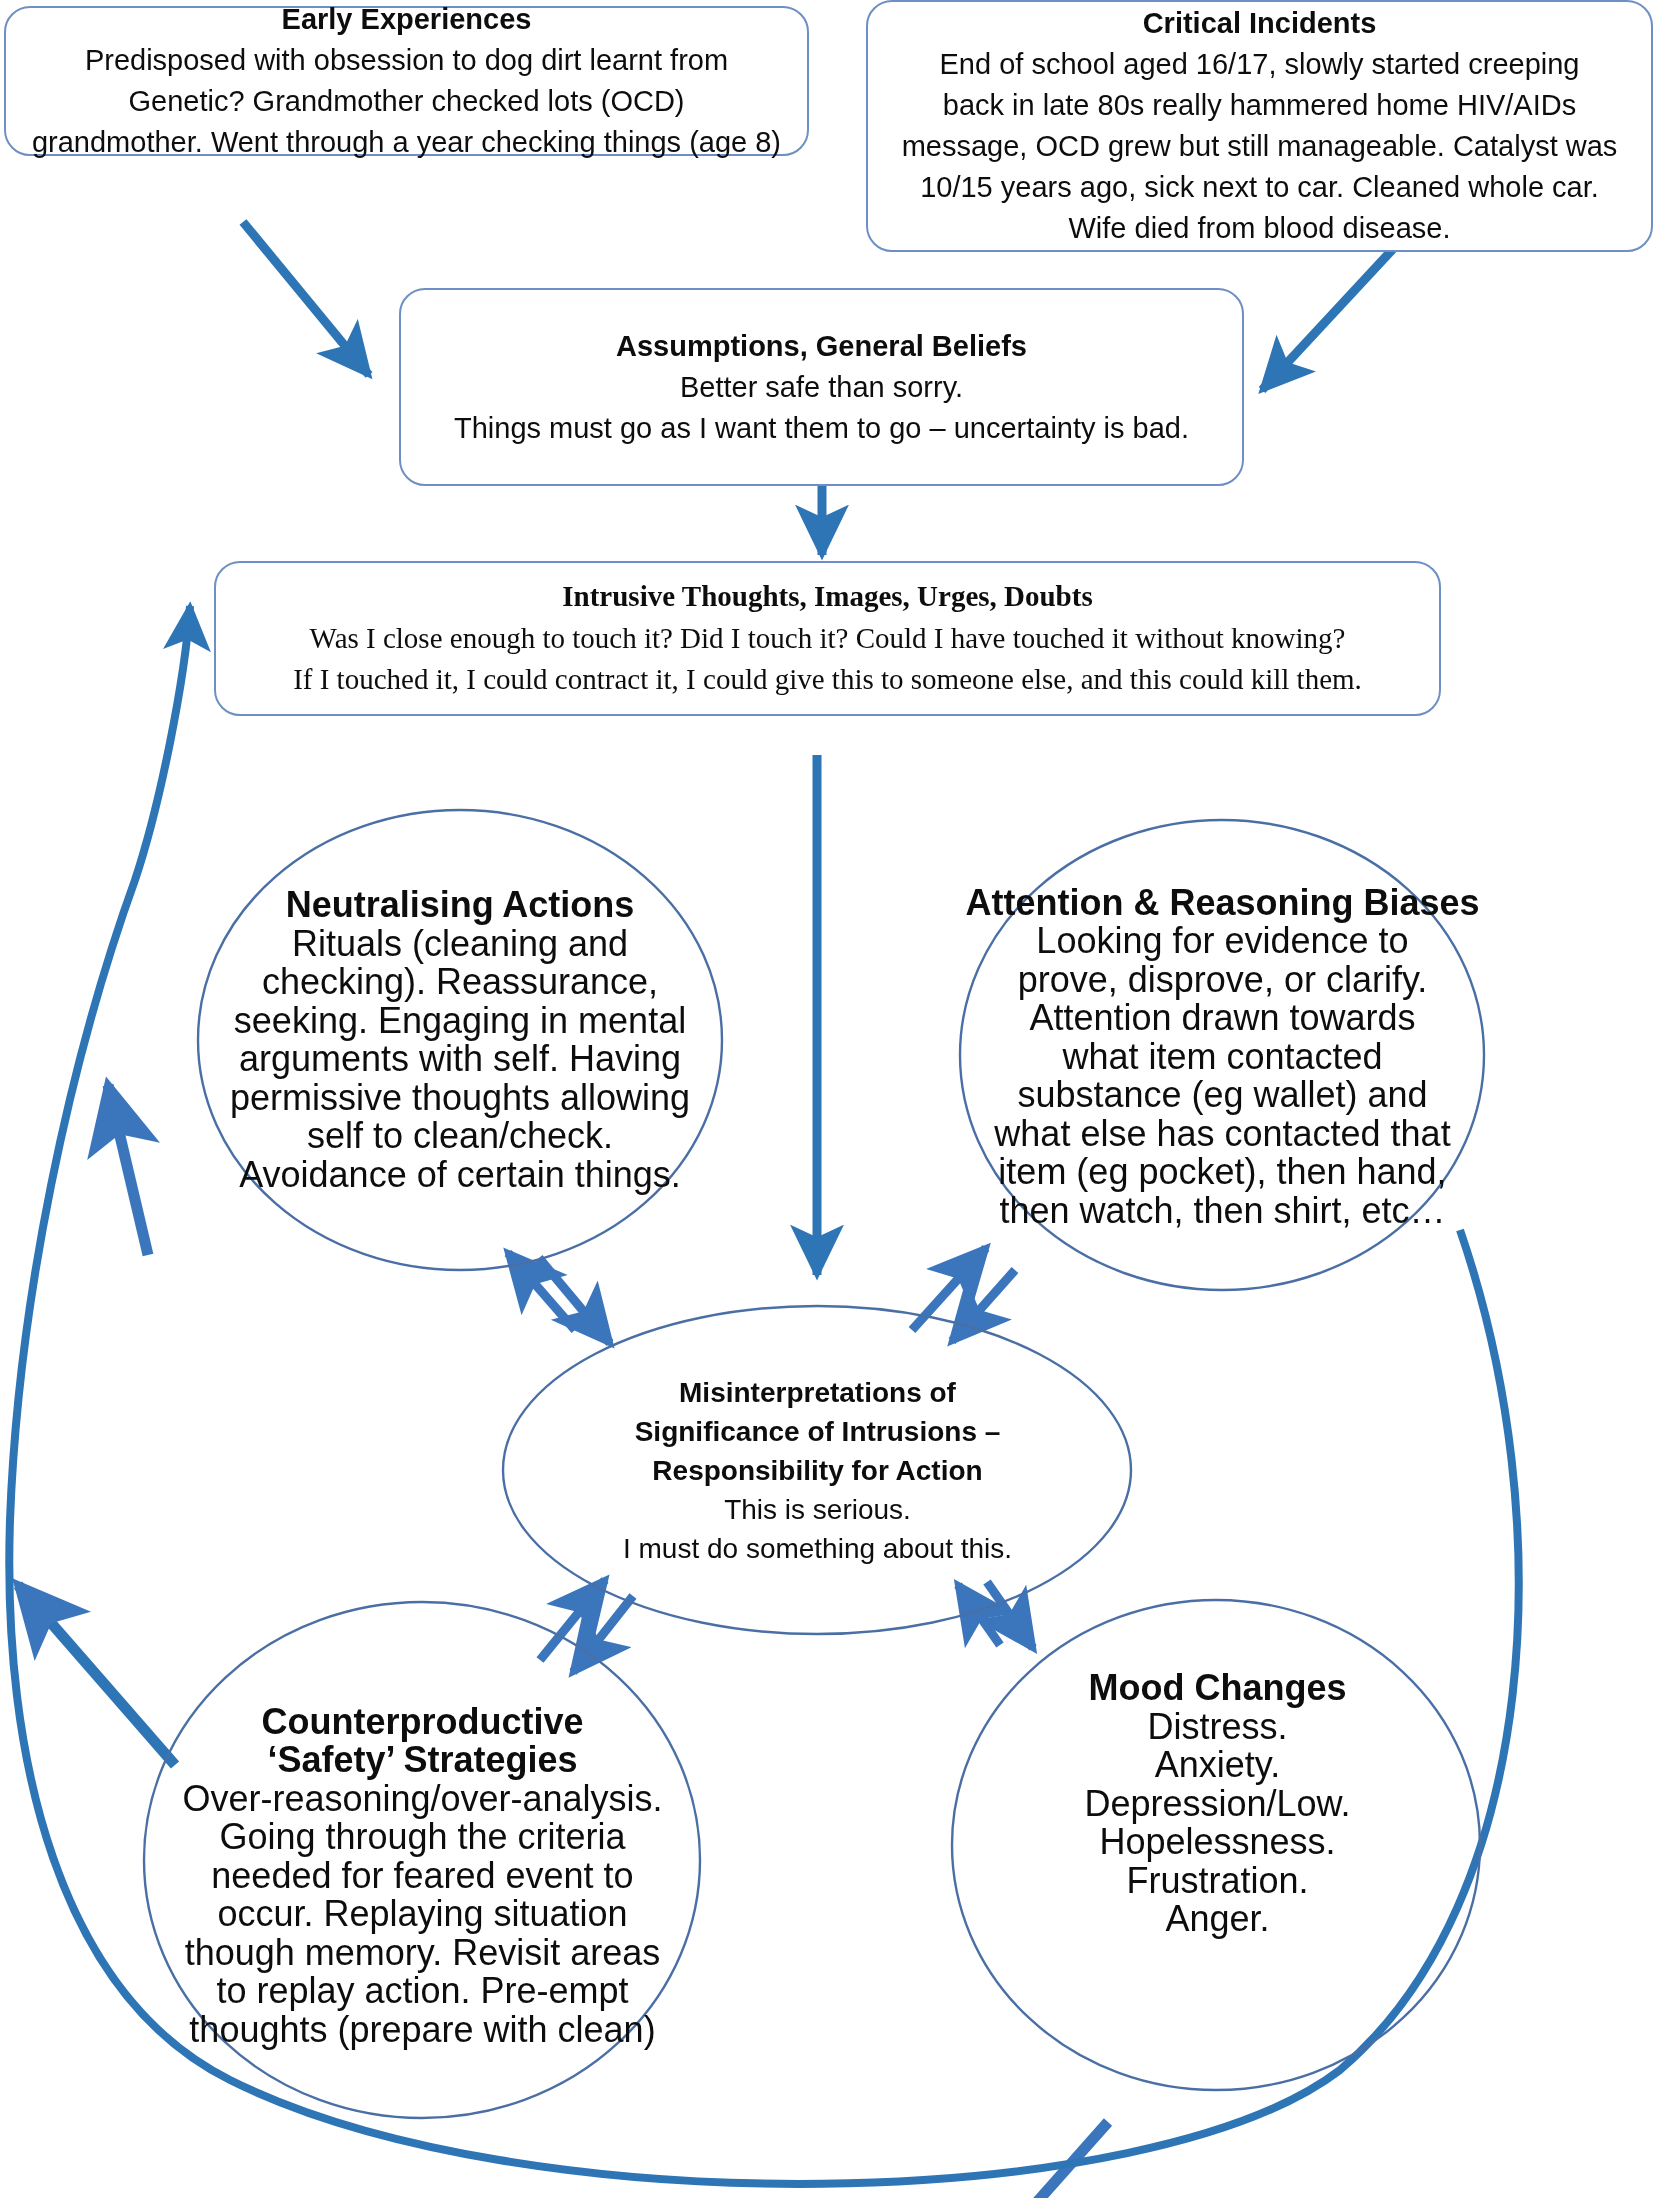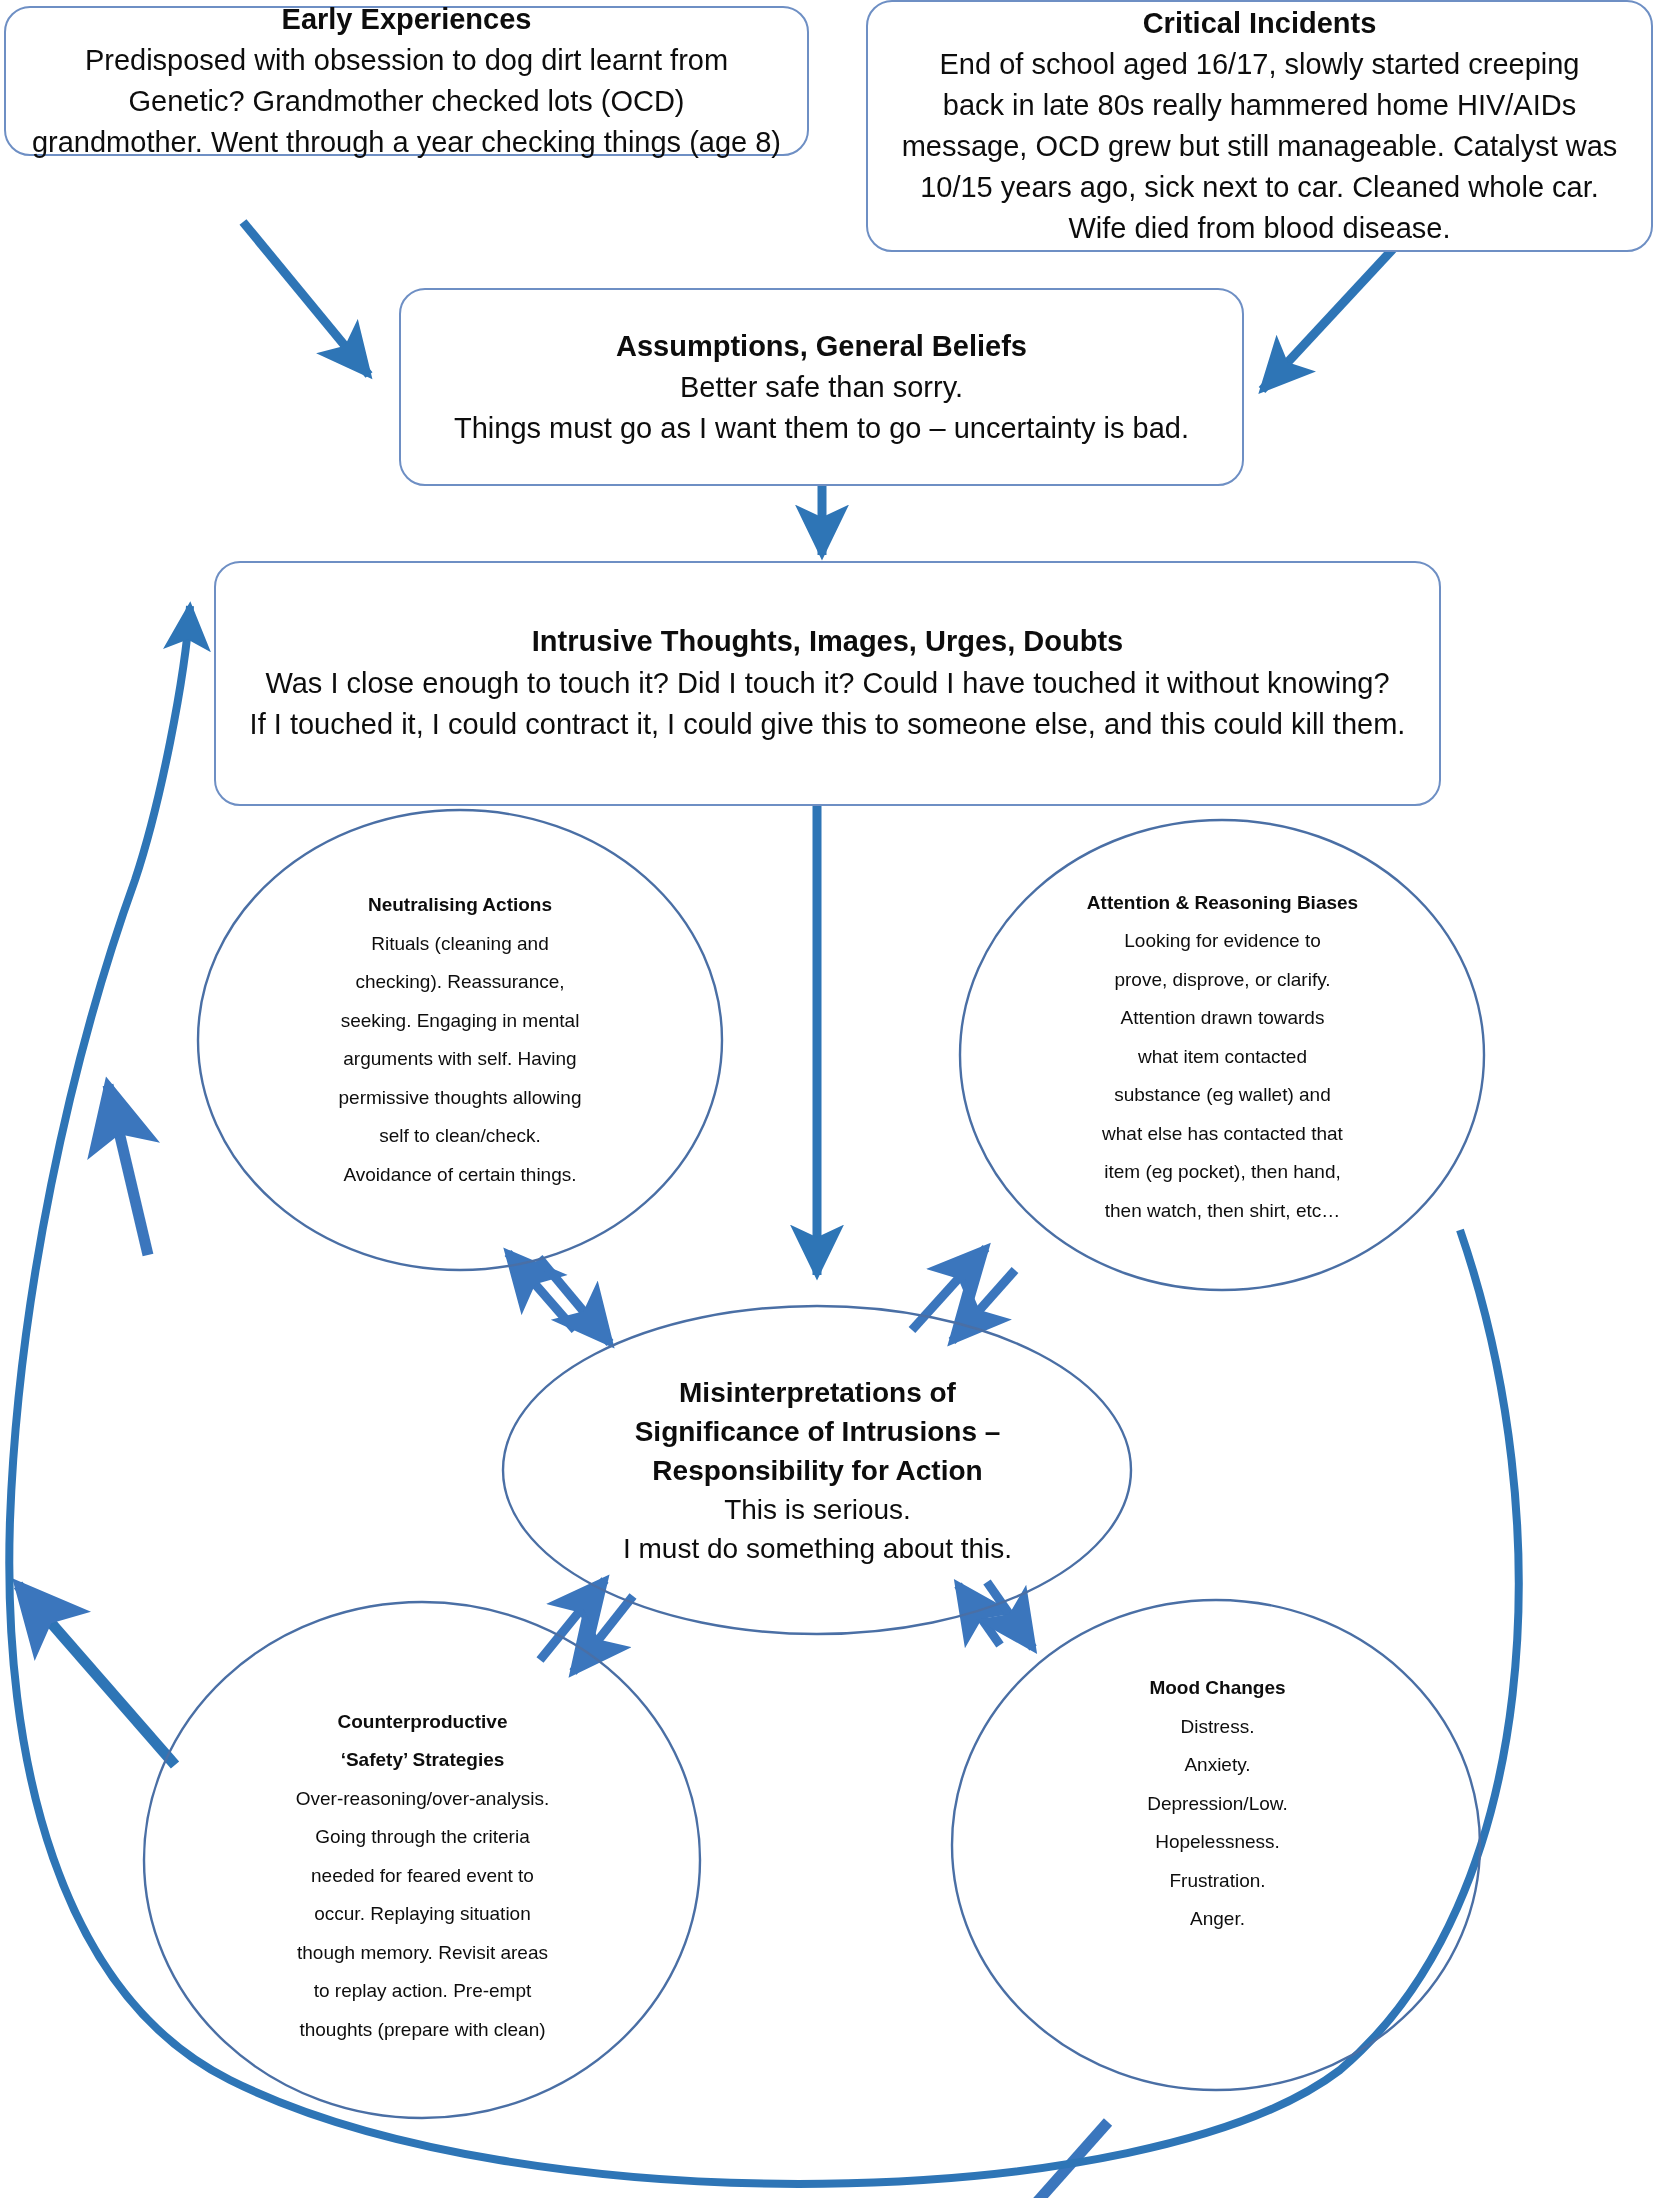--- a/index.html
+++ b/index.html
@@ -9,21 +9,21 @@
   .node{position:absolute;box-sizing:border-box;display:flex;flex-direction:column;
         align-items:center;justify-content:center;text-align:center;color:#0d0d0d;}
   .rbox{border:2px solid #6e8fc4;border-radius:26px;background:#fff;}
   .ell-text{position:absolute;display:flex;flex-direction:column;align-items:center;
             justify-content:center;text-align:center;color:#0d0d0d;box-sizing:border-box;}
   .t-title{font-weight:bold;}
   .ln{display:block;}
   
   .sz-box{font-size:29px;line-height:41px;}
   .sz-box2{font-size:29px;line-height:41.5px;}
-  .sz-ell{font-size:19px;line-height:38.5px;}
+  .sz-ell{font-size:36px;line-height:38.5px;}
   .sz-ellc{font-size:28px;line-height:39px;}
 </style>
 </head>
 <body>
 
 <div id="page">
 
   <svg class="layer" viewBox="0 0 1653 2198">
     <defs>
       <marker id="ah" markerWidth="7" markerHeight="7" refX="5.6" refY="3" orient="auto">
@@ -115,21 +115,21 @@
     <span class="ln">10/15 years ago, sick next to car. Cleaned whole car.</span>
     <span class="ln">Wife died from blood disease.</span>
   </div>
 
   <div class="node rbox sz-box" style="left:399px;top:288px;width:845px;height:198px;">
     <span class="t-title ln">Assumptions, General Beliefs</span>
     <span class="ln">Better safe than sorry.</span>
     <span class="ln">Things must go as I want them to go – uncertainty is bad.</span>
   </div>
 
-  <div class="node rbox sz-box2" style="left:214px;top:561px;width:1227px;height:245px;">
+  <div class="node rbox sz-box2" style="left:214px;top:561px;width:1227px;height:155px;font-family:Liberation Serif, serif;">
     <span class="t-title ln">Intrusive Thoughts, Images, Urges, Doubts</span>
     <span class="ln">Was I close enough to touch it? Did I touch it? Could I have touched it without knowing?</span>
     <span class="ln">If I touched it, I could contract it, I could give this to someone else, and this could kill them.</span>
   </div>
 
   <div class="ell-text sz-ell" style="left:225px;top:890px;width:470px;height:300px;">
     <span class="t-title ln">Neutralising Actions</span>
     <span class="ln">Rituals (cleaning and</span>
     <span class="ln">checking). Reassurance,</span>
     <span class="ln">seeking. Engaging in mental</span>

